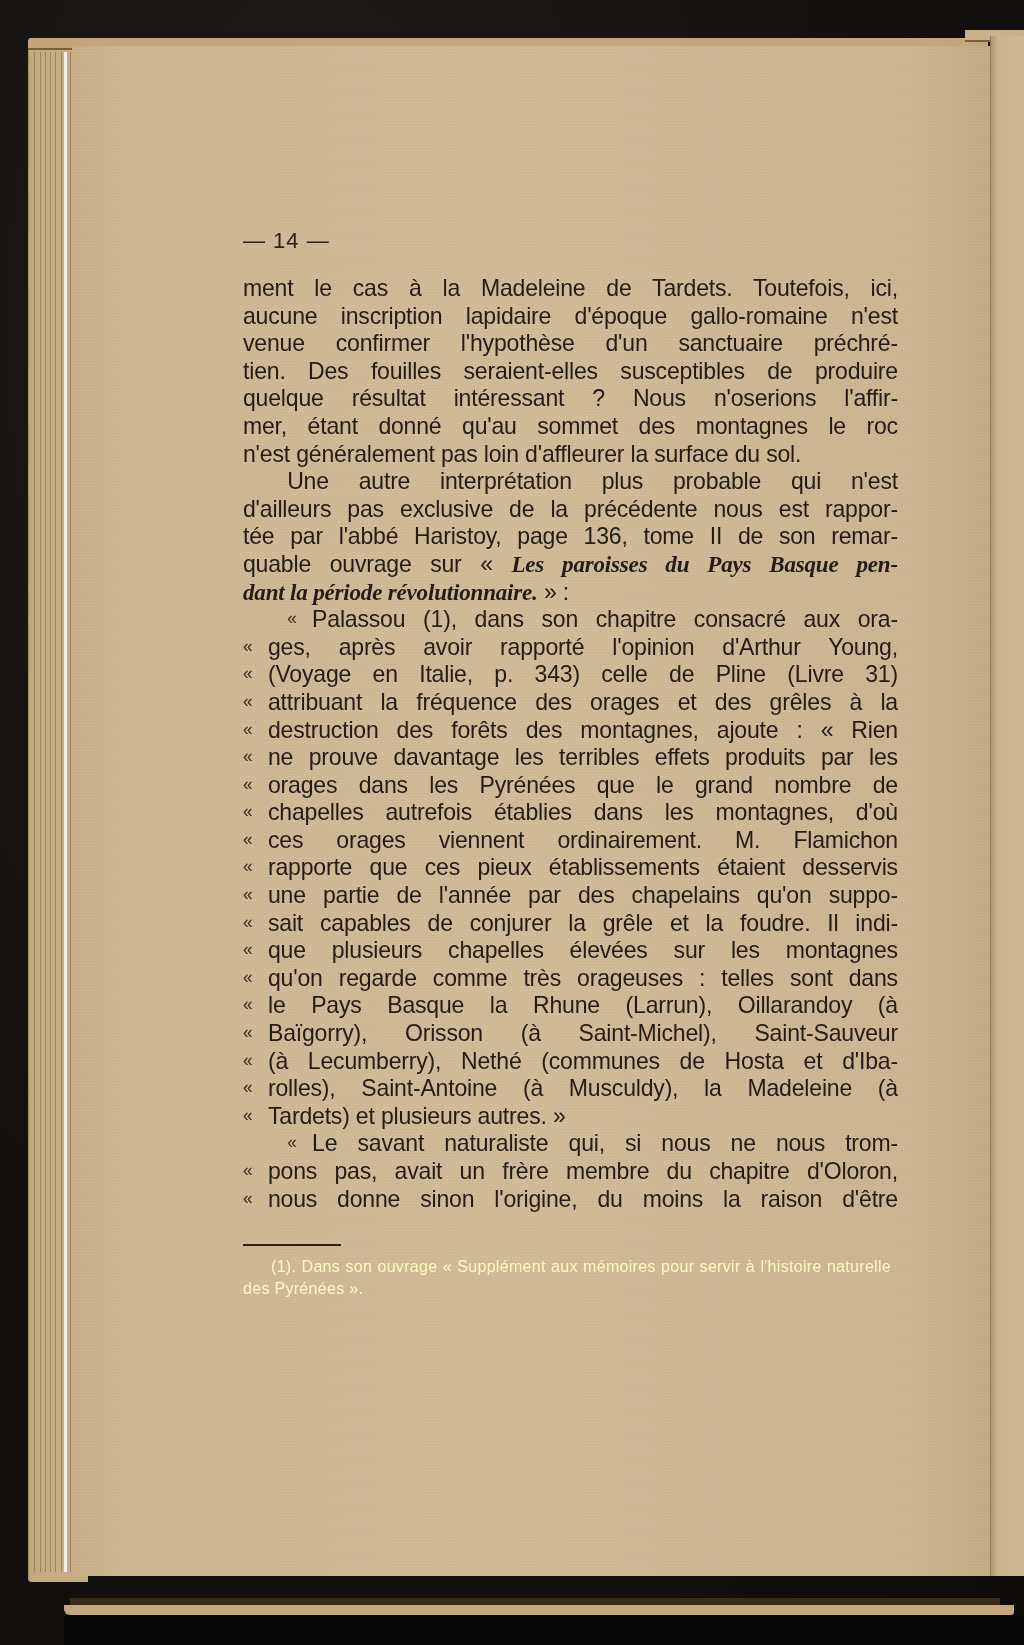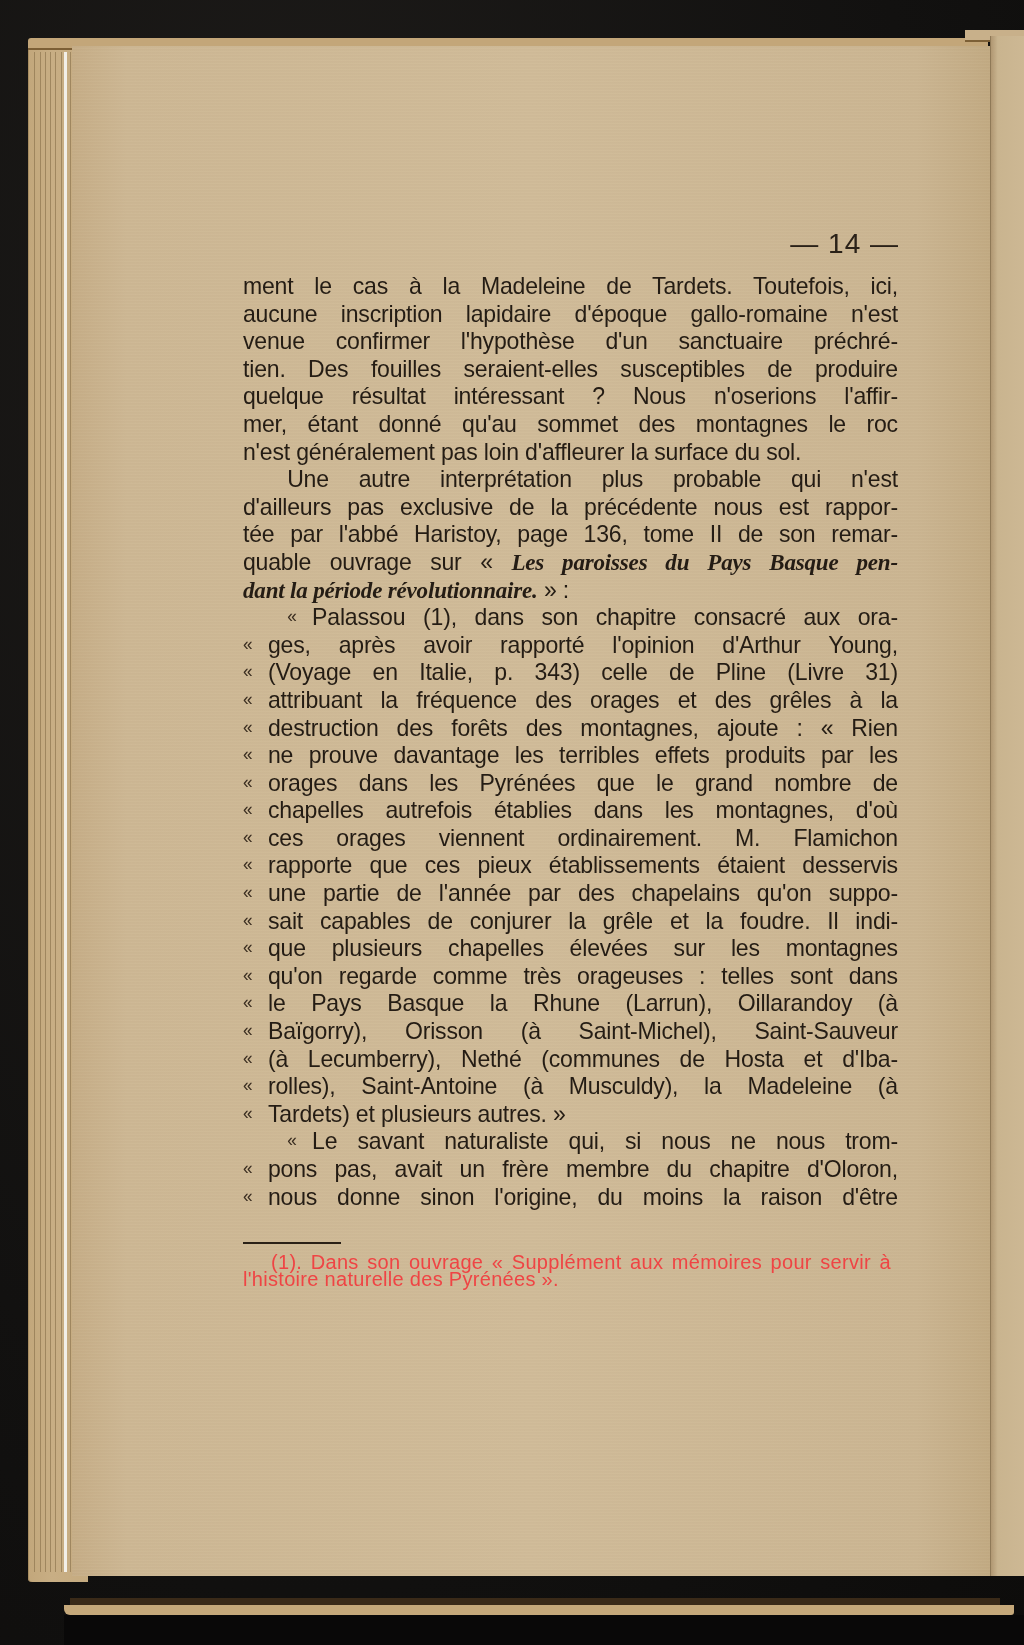--- a/index.html
+++ b/index.html
@@ -111,24 +111,24 @@
     }
     
     .text-block {
       position: absolute;
       left: 243px;
       top: 228px;
       width: 656px;
       color: #241c14;
     }
     .page-number {
-      text-align: right;
+      text-align: left;
       font-family: "Liberation Sans", "DejaVu Sans", sans-serif;
-      font-size: 28px;
-      margin-bottom: 12px;
+      font-size: 22px;
+      margin-bottom: 20px;
       padding-left: 0px;
       color: #2a2118;
       letter-spacing: 1px;
     }
     .line {
       font-size: 24px;
       line-height: 27.6px;
       white-space: nowrap;
       text-align: justify;
       text-align-last: justify;
@@ -171,23 +171,23 @@
     }
     .footnote-rule {
       width: 98px;
       height: 2px;
       background: #2a2016;
       margin-top: 32px;
       margin-bottom: 10px;
     }
     .footnote {
       font-family: "Liberation Sans", "DejaVu Sans", sans-serif;
-      font-size: 20px;
-      line-height: 17px;
-      color: #ef4444;
+      font-size: 16px;
+      line-height: 22px;
+      color: #fef9c3;
       text-align: justify;
       text-align-last: left;
       text-indent: 28px;
       width: 648px;
       letter-spacing: 0.3px;
     }
   </style>
 </head>
 <body>
 

